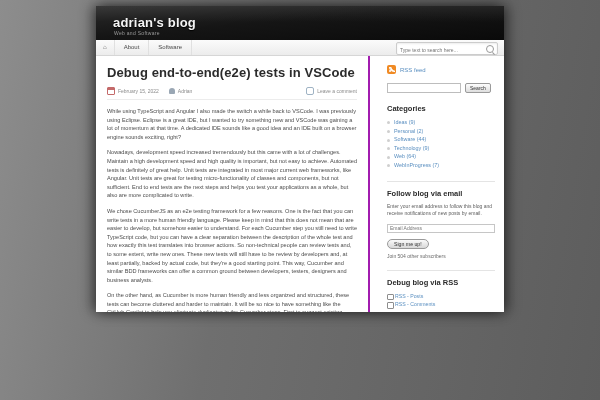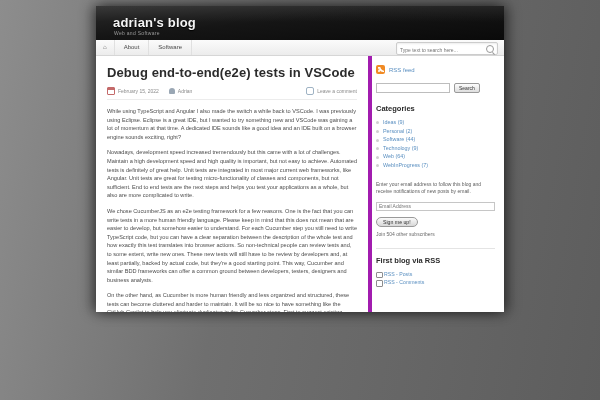--- a/index.html
+++ b/index.html
@@ -64,22 +64,22 @@
     border:1px solid #999;border-radius:50%;
   }
   .nav-search .mag:after{
     content:"";position:absolute;right:-2px;bottom:-2px;width:3px;height:1px;
     background:#999;transform:rotate(45deg);
   }
   
   .content-row{display:flex;height:345px;}
   .main-col{width:272px;padding:9px 11px 0 11px;box-sizing:border-box;}
   .side-col{
-    width:136px;box-sizing:border-box;padding:9px 9px 0 4px;
-    border-left:4px solid #a21caf;background:#fff;
+    width:136px;box-sizing:border-box;padding:9px 9px 0 17px;
+    border-left:2px solid #a21caf;background:#fff;
   }
   
   .post-title{
     font-size:13px;font-weight:bold;color:#2b2b2b;margin:0 0 7px 0;
     letter-spacing:.1px;
   }
   .post-meta{
     display:flex;align-items:center;font-size:5px;color:#8a8a8a;
     border-bottom:1px solid #ececec;padding-bottom:4px;margin-bottom:7px;
     position:relative;
@@ -235,28 +235,29 @@
           <li>Ideas (9)</li>
           <li>Personal (2)</li>
           <li>Software (44)</li>
           <li>Technology (9)</li>
           <li>Web (64)</li>
           <li>WebInProgress (7)</li>
         </ul>
       </div>
 
       <div class="widget">
+        <div class="widget-title ruled">Follow blog via email</div>
         <p class="widget-desc">Enter your email address to follow this blog and receive notifications of new posts by email.</p>
         <input class="email-input" type="text" placeholder="Email Address" style="">
         <button class="signup-btn">Sign me up!</button>
         <p class="sub-count">Join 504 other subscribers</p>
       </div>
 
       <div class="widget">
-        <div class="widget-title ruled">First blog via RSS</div>
+        <div class="widget-title ruled">Debug blog via RSS</div>
         <ul class="rsslist">
           <li>RSS - Posts</li>
           <li>RSS - Comments</li>
         </ul>
       </div>
 
 
 
     </div>
   </div>

